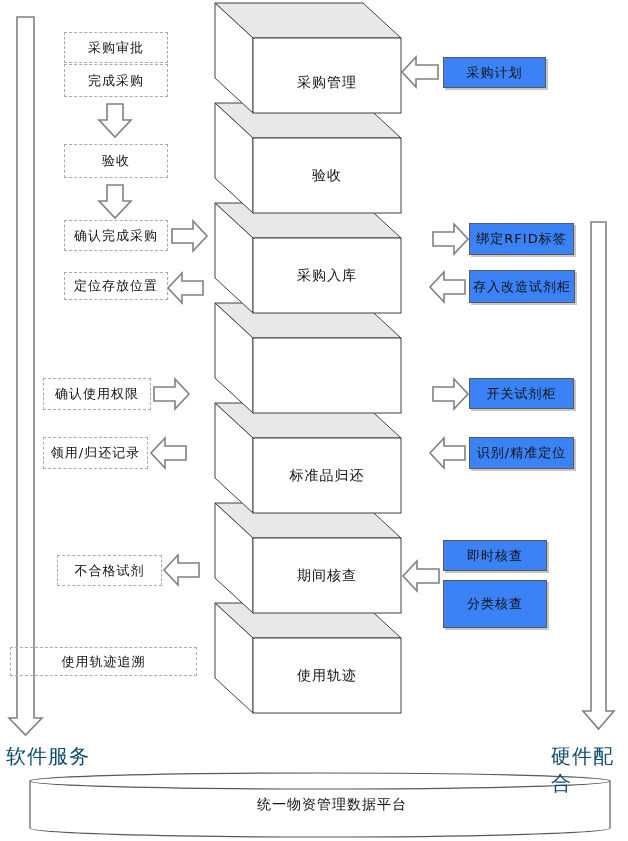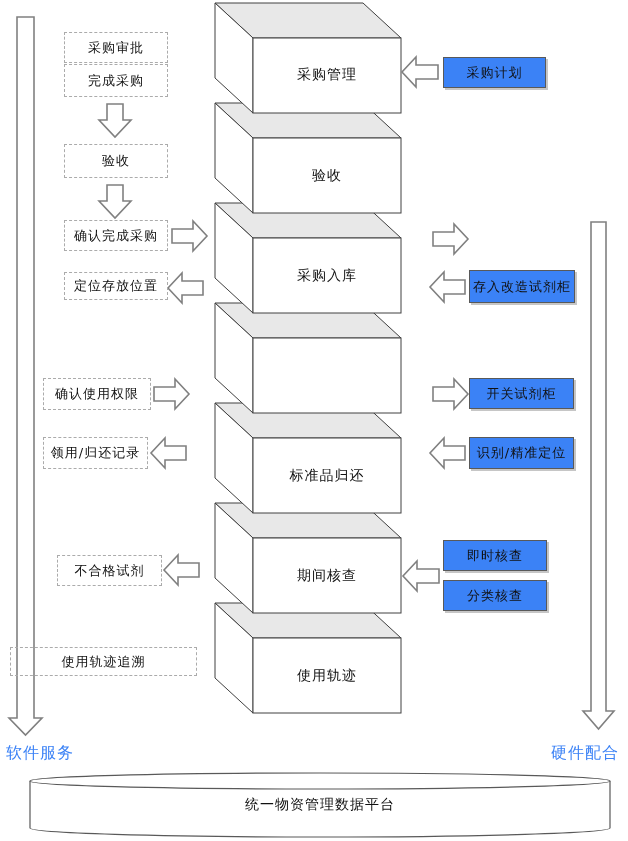--- a/index.html
+++ b/index.html
@@ -23,25 +23,25 @@
     border:1px dashed #ababab;display:flex;align-items:center;justify-content:center;
     font-size:13px;letter-spacing:1px;
   }
   .solid-box{
     position:absolute;z-index:2;box-sizing:border-box;background:#3b82f6;
     border:1.5px solid #595959;box-shadow:2px 2px 0 0 #c6c6c6;
     display:flex;align-items:center;justify-content:center;
     font-size:13px;letter-spacing:1px;
   }
   .footer-label{
-    position:absolute;z-index:2;font-size:16px;letter-spacing:1px;color:#3b82f6;
+    position:absolute;z-index:2;font-size:20px;letter-spacing:1px;color:#0c4a6e;
   }
   .platform-label{
     position:absolute;z-index:2;left:30px;width:580px;top:794px;height:22px;
-    display:flex;align-items:center;justify-content:center;font-size:14px;letter-spacing:1px;
+    display:flex;align-items:center;justify-content:center;font-size:14px;letter-spacing:1px;padding-left:12px;
   }
 </style>
 </head>
 <body>
 
 <div id="canvas">
 
   <svg id="diagram-svg" width="628" height="841" viewBox="0 0 628 841">
 
     <g>
@@ -98,42 +98,43 @@
     <polygon class="flow-arrow" points="465,446 444,446 444,438 430,453 444,468 444,460 465,460"></polygon>
     <polygon class="flow-arrow" points="199,563 178,563 178,555 164,570 178,585 178,577 199,577"></polygon>
     <polygon class="flow-arrow" points="439,569 417,569 417,561 403,576 417,591 417,583 439,583"></polygon>
 
     <g>
       <path class="cyl" d="M30,781 L30,828 A290,9 0 0 0 610,828 L610,781"></path>
       <ellipse class="cyl" cx="320" cy="781" rx="290" ry="8"></ellipse>
     </g>
   </svg>
 
-  <div class="stack-label" style="top:37px">采购管理</div>
+  <div class="stack-label" style="top:45px">采购管理</div>
   <div class="stack-label" style="top:138px">验收</div>
   <div class="stack-label" style="top:238px">采购入库</div>
   <div class="stack-label" style="top:438px">标准品归还</div>
   <div class="stack-label" style="top:538px">期间核查</div>
   <div class="stack-label" style="top:638px">使用轨迹</div>
 
   <div class="dashed-box" style="left:64px;top:32px;width:104px;height:31px">采购审批</div>
   <div class="dashed-box" style="left:64px;top:64px;width:104px;height:33px">完成采购</div>
   <div class="dashed-box" style="left:64px;top:144px;width:104px;height:34px">验收</div>
   <div class="dashed-box" style="left:64px;top:220px;width:104px;height:31px">确认完成采购</div>
   <div class="dashed-box" style="left:64px;top:272px;width:104px;height:28px">定位存放位置</div>
   <div class="dashed-box" style="left:43px;top:378px;width:108px;height:32px">确认使用权限</div>
   <div class="dashed-box" style="left:43px;top:437px;width:105px;height:32px">领用/归还记录</div>
   <div class="dashed-box" style="left:57px;top:555px;width:105px;height:31px">不合格试剂</div>
   <div class="dashed-box" style="left:10px;top:647px;width:187px;height:29px">使用轨迹追溯</div>
 
   <div class="solid-box" style="left:443px;top:57px;width:103px;height:31px">采购计划</div>
+  <div class="solid-box" style="left:469px;top:223px;width:105px;height:32px">绑定RFID标签</div>
   <div class="solid-box" style="left:469px;top:270px;width:106px;height:33px">存入改造试剂柜</div>
   <div class="solid-box" style="left:469px;top:378px;width:105px;height:31px">开关试剂柜</div>
   <div class="solid-box" style="left:469px;top:437px;width:105px;height:32px">识别/精准定位</div>
   <div class="solid-box" style="left:443px;top:540px;width:104px;height:31px">即时核查</div>
-  <div class="solid-box" style="left:443px;top:580px;width:104px;height:31px">分类核查</div>
+  <div class="solid-box" style="left:443px;top:580px;width:104px;height:48px">分类核查</div>
 
   <div class="footer-label" style="left:6px;top:743px">软件服务</div>
   <div class="footer-label" style="left:551px;top:743px">硬件配合</div>
 
   <div class="platform-label">统一物资管理数据平台</div>
 
 </div>
 
 </body></html>

